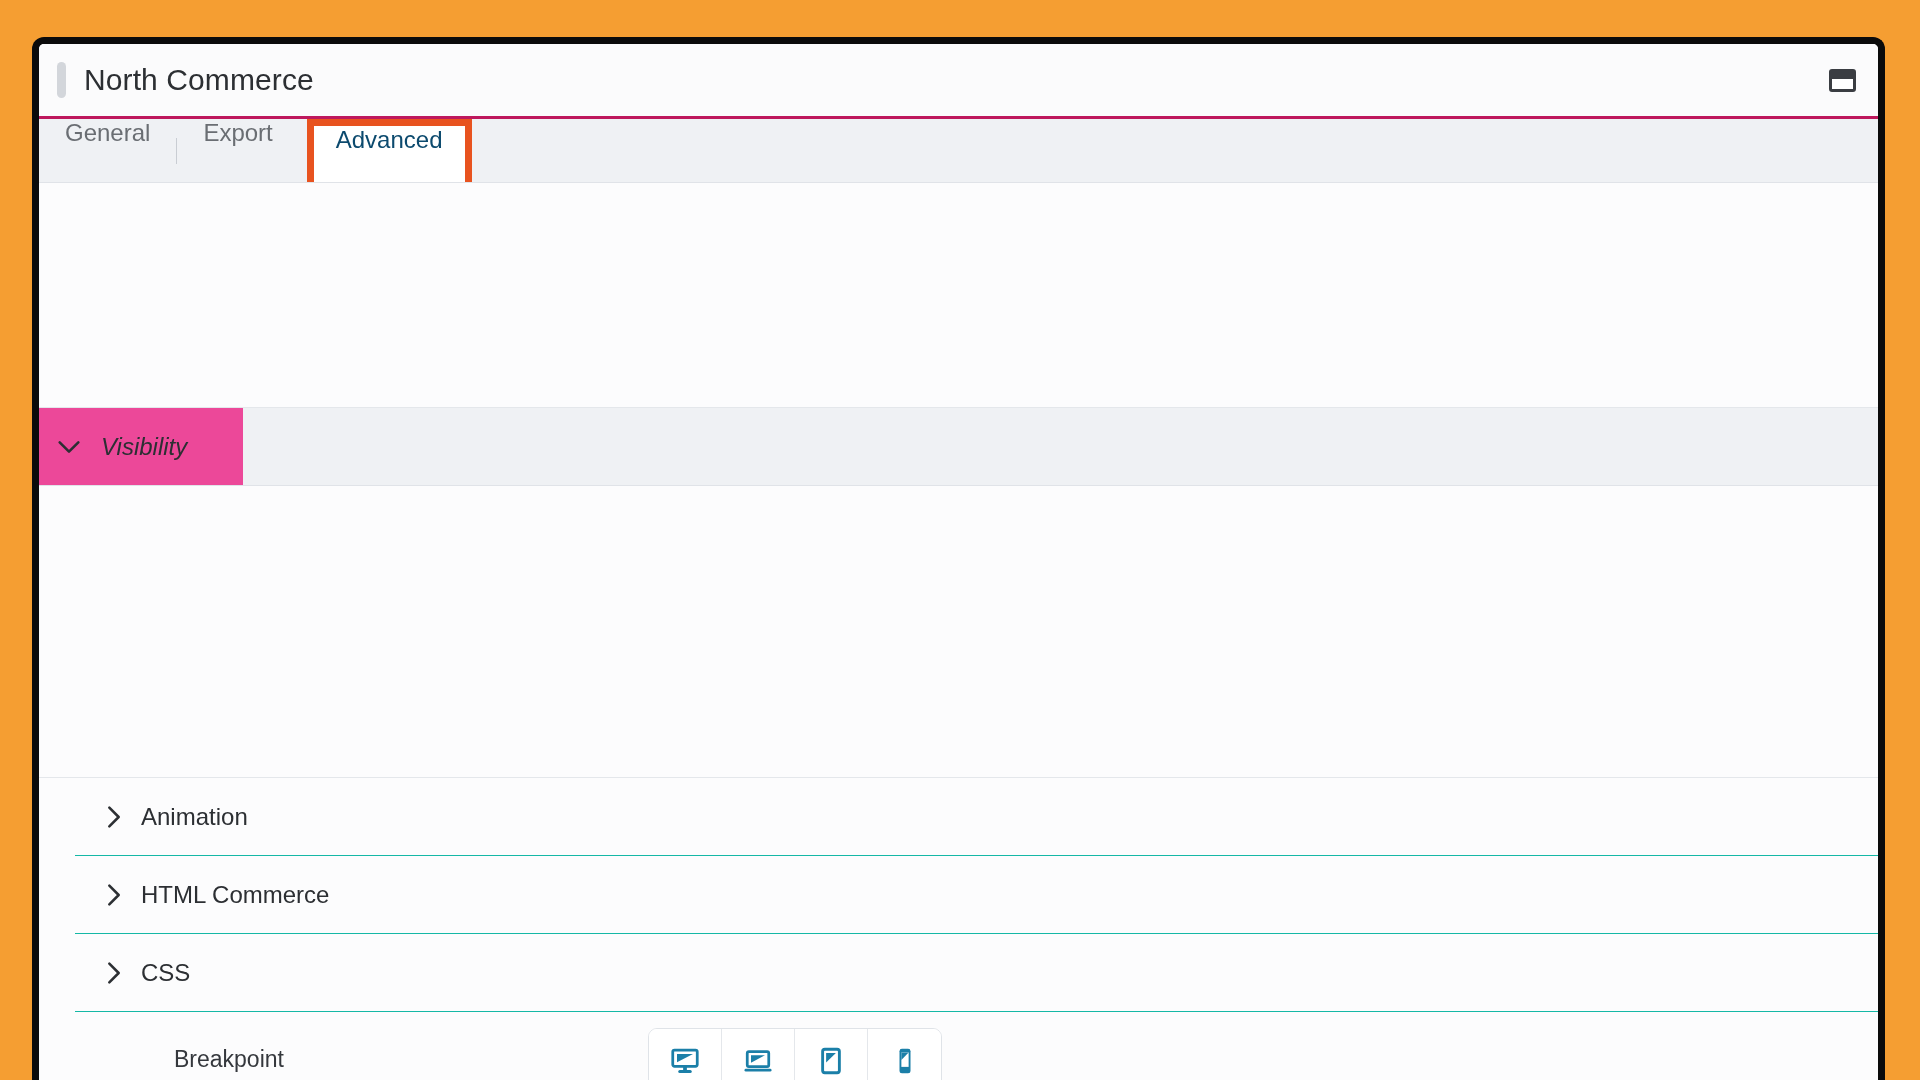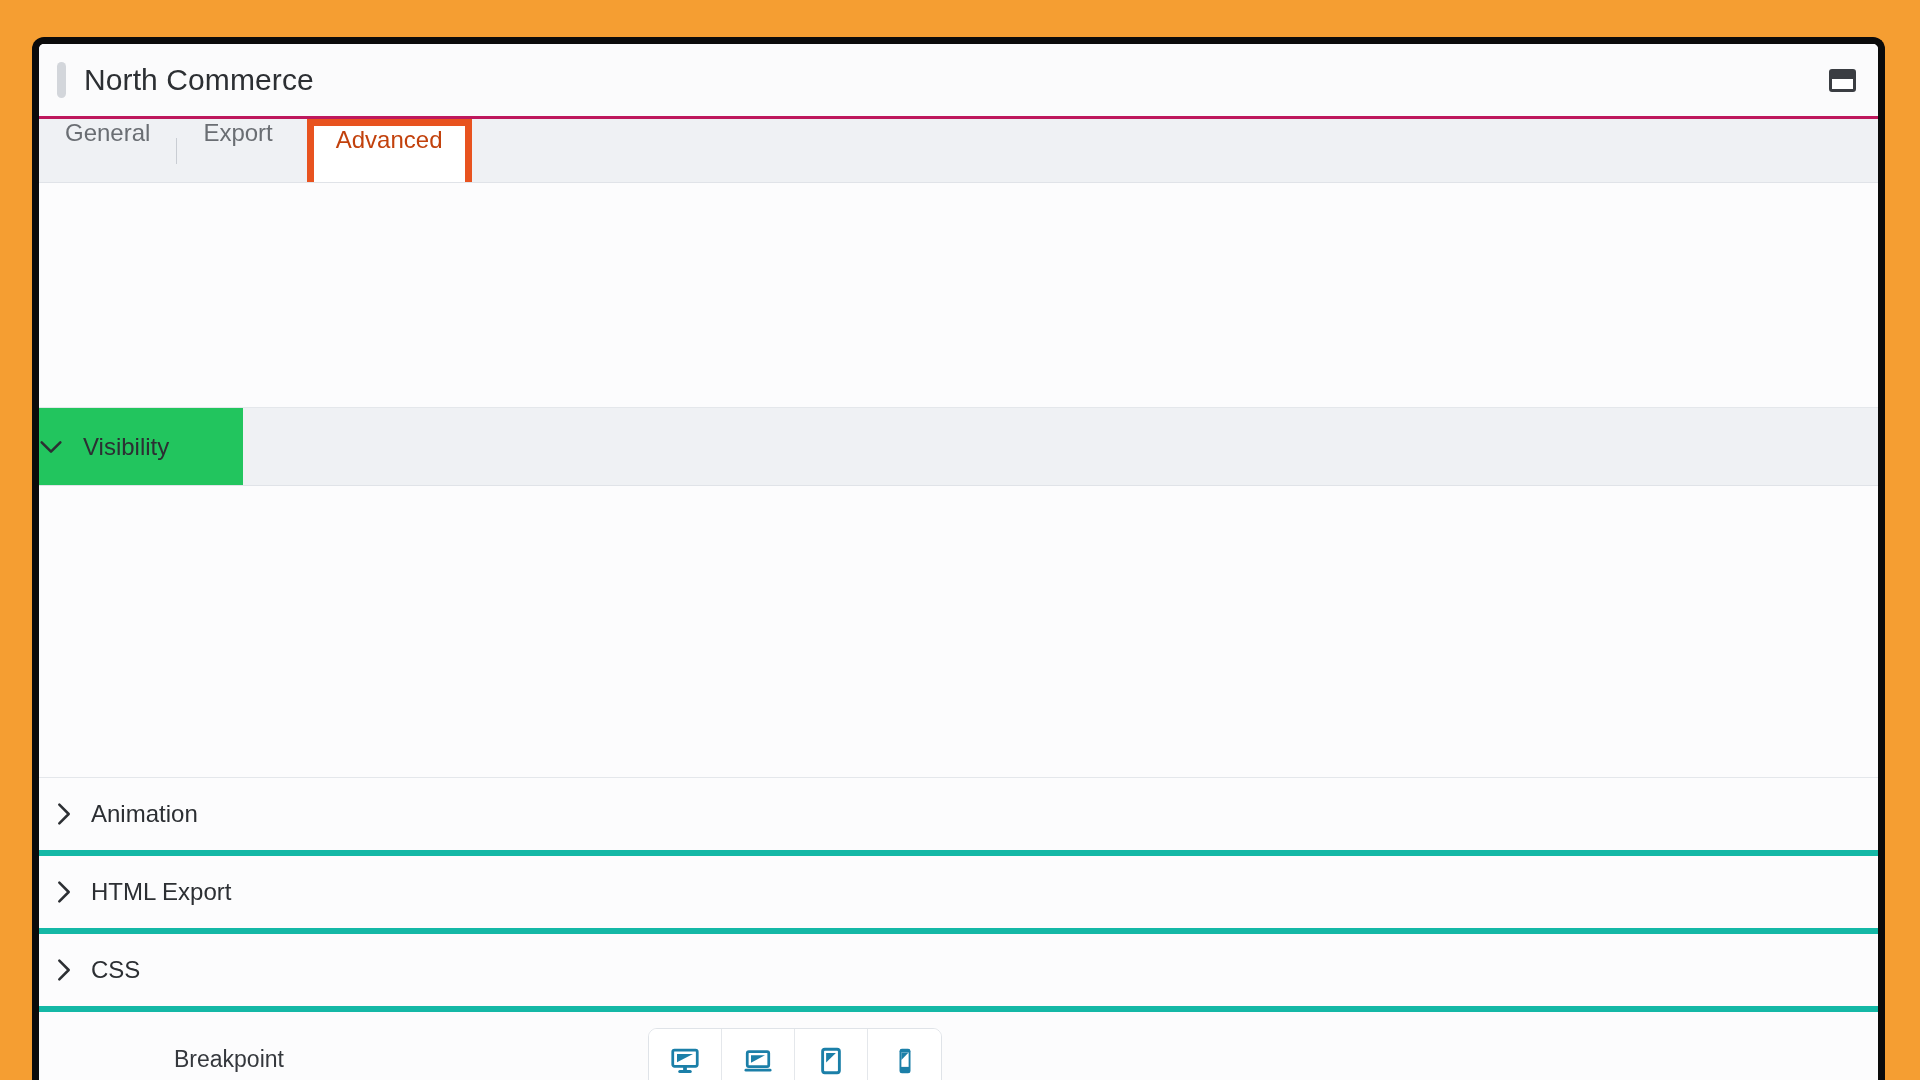--- a/index.html
+++ b/index.html
@@ -94,21 +94,21 @@
     position: relative;
   }
   .tab-sep {
     align-self: center;
     width: 1px;
     height: 26px;
     background: #C9CDD3;
     flex: 0 0 auto;
   }
   .tab.active {
-    color: #c2410c;
+    color: #0c4a6e;
     background: #ffffff;
     border: 7px solid #E8531F;
     border-bottom: none;
     margin-left: 8px;
     padding: 0 22px;
   }
 
   
   #content {
     position: relative;
@@ -214,25 +214,27 @@
   #visibility-header {
     position: relative;
     height: 78px;
     background: #EFF1F4;
     border-bottom: 1px solid #E0E3E8;
     display: flex;
     align-items: stretch;
   }
   #visibility-header-tab {
     width: 204px;
-    background: #22c55e;
-    display: flex;
-    align-items: center;
+    background: #ec4899;
+    display: flex;
+    align-items: center;
+    padding-left: 18px;
     gap: 20px;
     cursor: pointer;
+    font-style: italic;
   }
   .acc-title {
     font-size: 24px;
     color: #2C2F33;
     white-space: nowrap;
   }
 
   #visibility-body {
     position: relative;
     height: 292px;
@@ -260,27 +262,28 @@
     border-right: 1px solid #E4E7EB;
     cursor: pointer;
     background: #ffffff;
     color: #1B7FA8;
   }
   .bp-btn:last-child { border-right: none; }
 
   
   .acc-row {
     height: 78px;
-    border-bottom: 6px solid #14b8a6;
-    display: flex;
-    align-items: center;
-    padding-left: 18px;
+    border-bottom: 1px solid #14b8a6;
+    display: flex;
+    align-items: center;
+    padding-left: 32px;
     gap: 20px;
     background: #FCFCFD;
     cursor: pointer;
+    margin-left: 36px;
   }
 
   .chev { display: block; flex: 0 0 auto; }
 </style>
 </head>
 <body>
 
 <div id="stage">
 
   <div id="panel-frame">
@@ -416,21 +419,21 @@
         <svg class="chev" width="14" height="24" viewBox="0 0 12 20" fill="none" stroke="#2C2F33" stroke-width="2.2" stroke-linecap="round" stroke-linejoin="round">
           <path d="M2 2l8 8-8 8"></path>
         </svg>
         <span class="acc-title">Animation</span>
       </div>
 
       <div class="acc-row">
         <svg class="chev" width="14" height="24" viewBox="0 0 12 20" fill="none" stroke="#2C2F33" stroke-width="2.2" stroke-linecap="round" stroke-linejoin="round">
           <path d="M2 2l8 8-8 8"></path>
         </svg>
-        <span class="acc-title">HTML Export</span>
+        <span class="acc-title">HTML Commerce</span>
       </div>
 
 
       <div class="acc-row">
         <svg class="chev" width="14" height="24" viewBox="0 0 12 20" fill="none" stroke="#2C2F33" stroke-width="2.2" stroke-linecap="round" stroke-linejoin="round">
           <path d="M2 2l8 8-8 8"></path>
         </svg>
         <span class="acc-title">CSS</span>
       </div>
 

